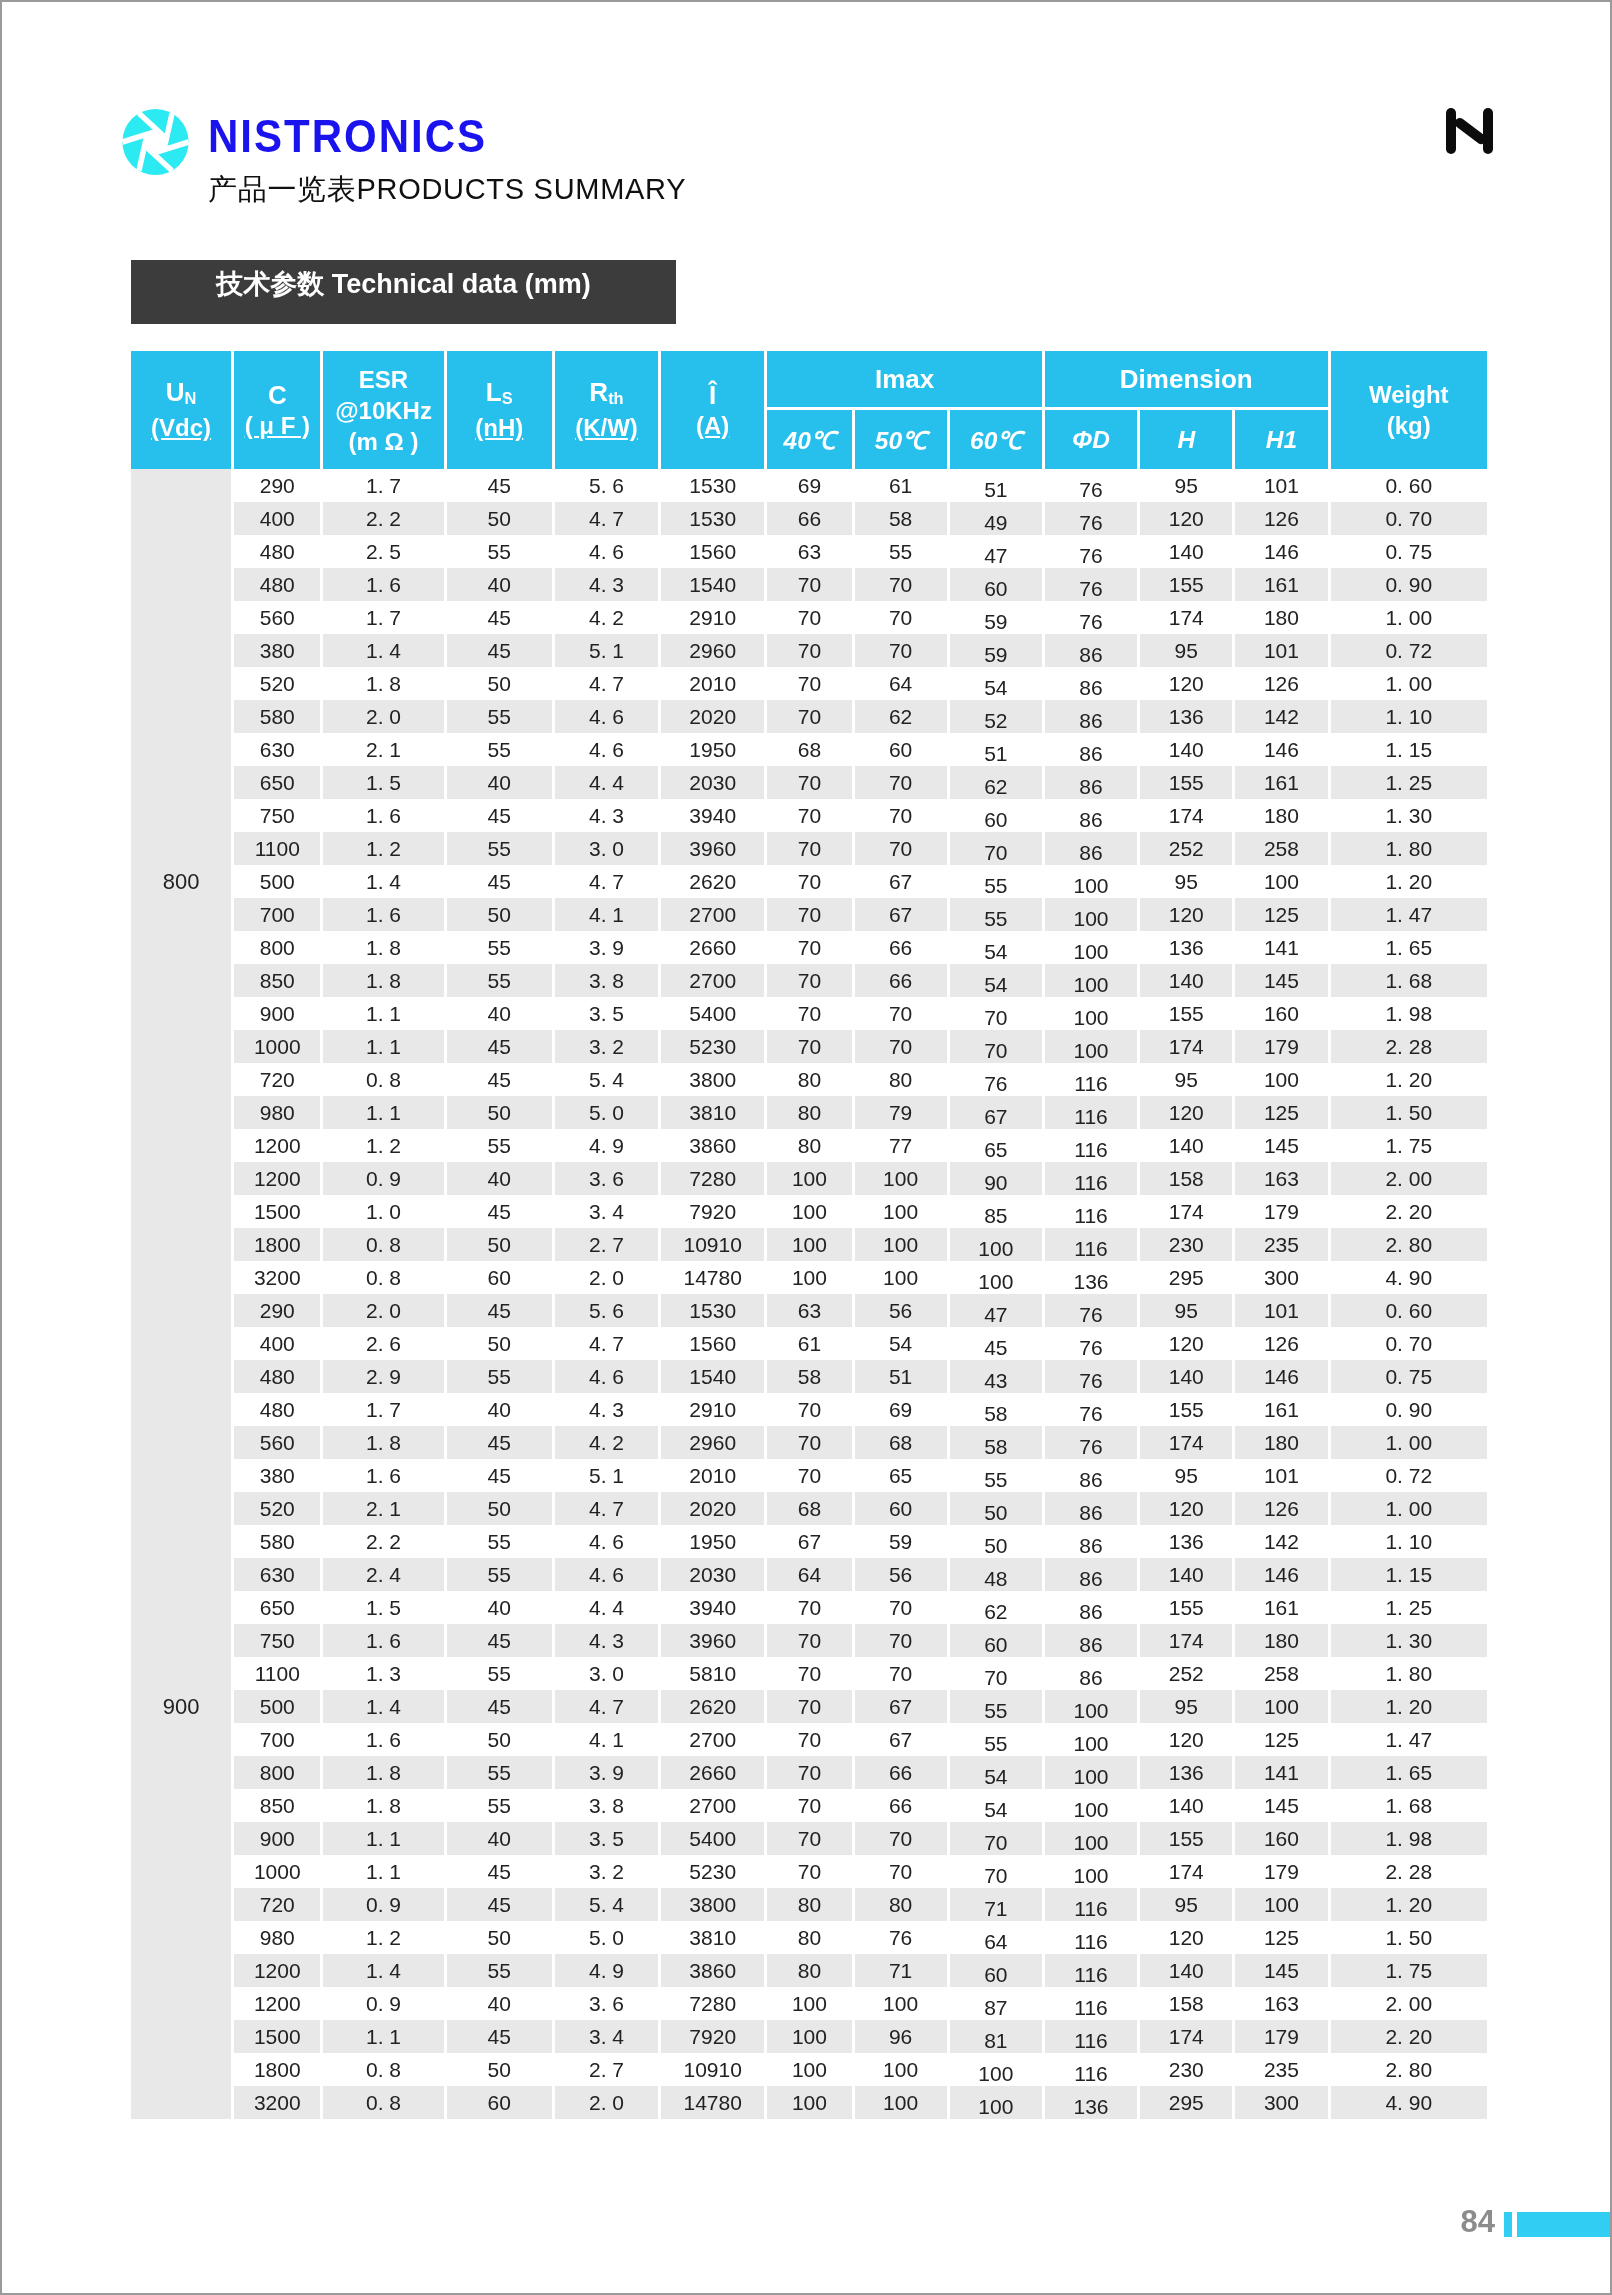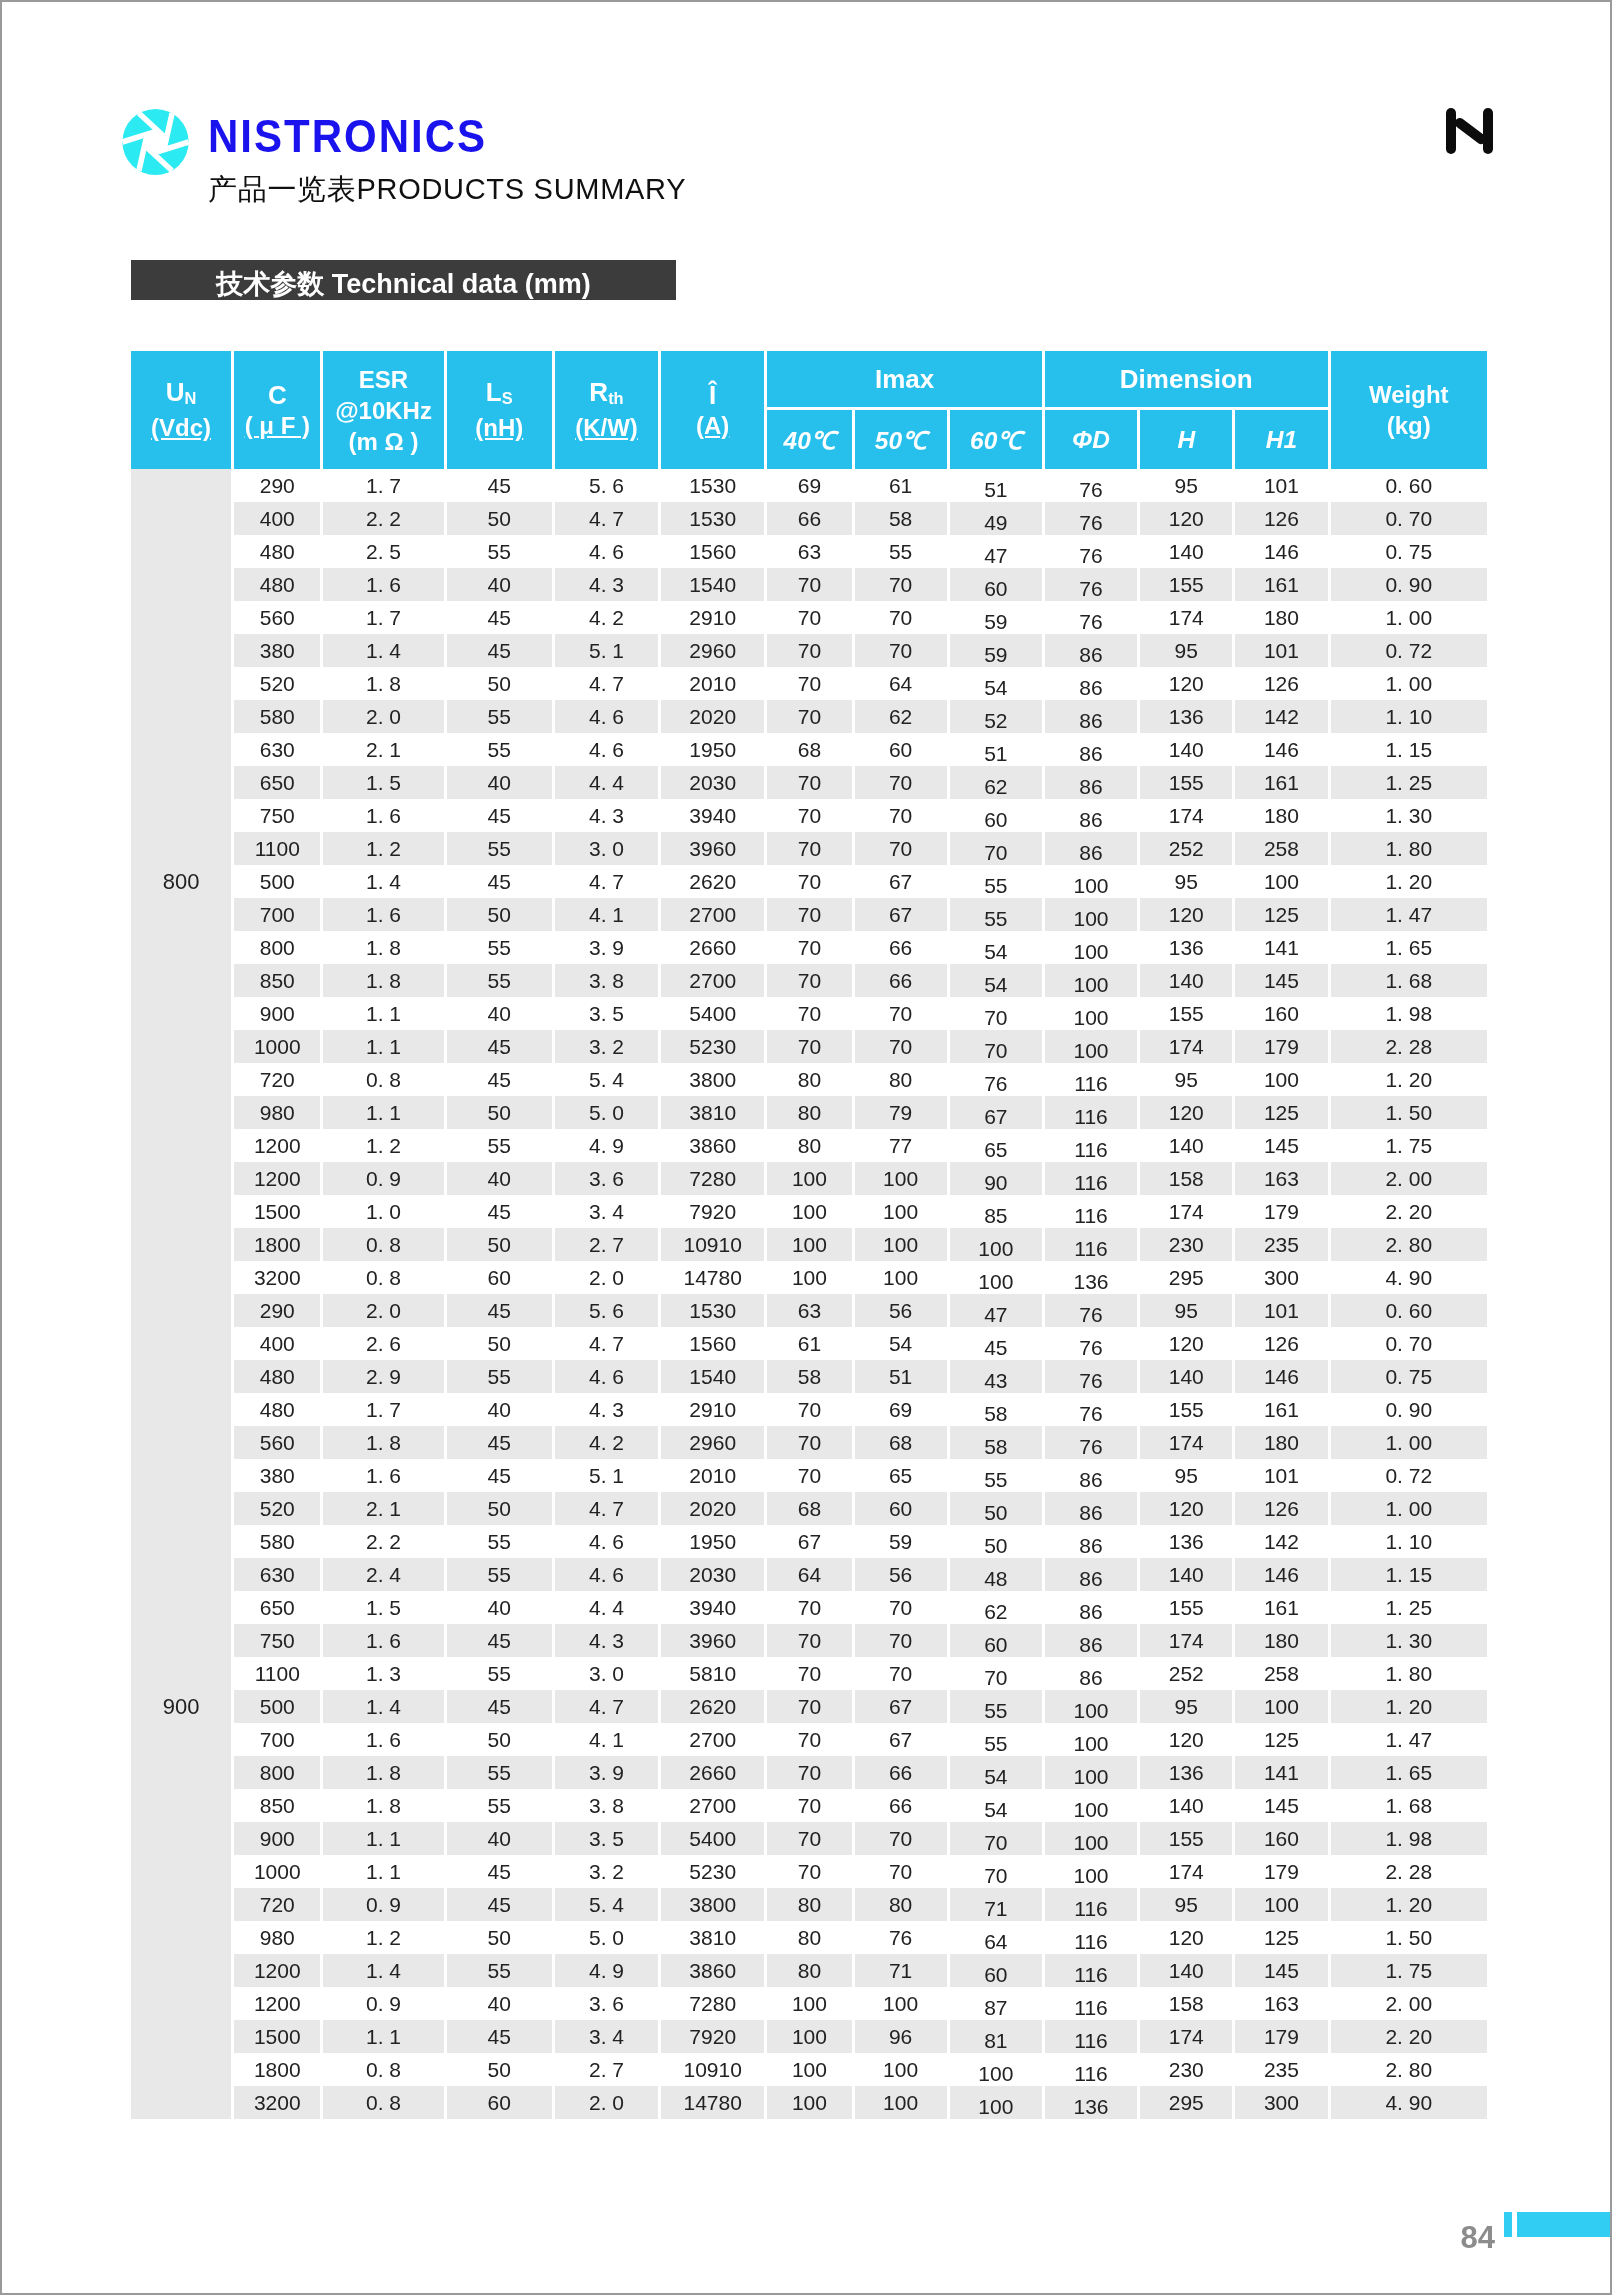--- a/index.html
+++ b/index.html
@@ -28,21 +28,21 @@
   .n-mark{position:absolute;left:1444px;top:106px;width:51px;height:48px;}
   .n-bar{position:absolute;width:10.2px;background:#0c0c0c;border-radius:5.5px;}
   .n-bar.left{left:0;top:0;height:46px;}
   .n-bar.right{left:37px;top:0;height:46px;}
   .n-diag{
     position:absolute;left:6.1px;top:17.7px;width:37px;height:10.2px;
     background:#0c0c0c;border-radius:5.5px;transform:rotate(37deg);
   }
   
   .section-badge{
-    position:absolute;left:129px;top:258px;width:545px;height:40px;
+    position:absolute;left:129px;top:258px;width:545px;height:64px;
     background:#3c3c3c;color:#fff;font-weight:bold;font-size:27px;
     text-align:center;line-height:48px;white-space:nowrap;
   }
   
   table.tech{
     position:absolute;left:129px;top:349px;width:1356px;
     border-collapse:separate;border-spacing:0;table-layout:fixed;
   }
   table.tech th{
     background:#27bfec;color:#fff;font-weight:bold;
@@ -64,21 +64,21 @@
     white-space:nowrap;padding:0;background:#fff;
   }
   table.tech tbody td.low{height:25px;padding-top:8.2px;}
   table.tech tbody tr:nth-child(even) td{background:#e8e8e8;}
   table.tech tbody td.un-cell{
     background:#e8e8e8 !important;border-left:none;font-size:22px;color:#222;
   }
   
   .page-number{
     position:absolute;left:1444px;top:2202px;width:49px;
-    font-size:31px;font-weight:bold;color:#8c8c8c;text-align:right;margin-top:16px;
+    font-size:31px;font-weight:bold;color:#8c8c8c;text-align:right;
   }
   .footer-tick{position:absolute;left:1502px;top:2210px;width:7.5px;height:25px;background:#31cdf2;}
   .footer-bar{position:absolute;left:1515px;top:2210px;width:94px;height:25px;background:#31cdf2;}
 </style>
 </head>
 <body>
 
 <div class="page">
 
   <div class="logo-icon">

